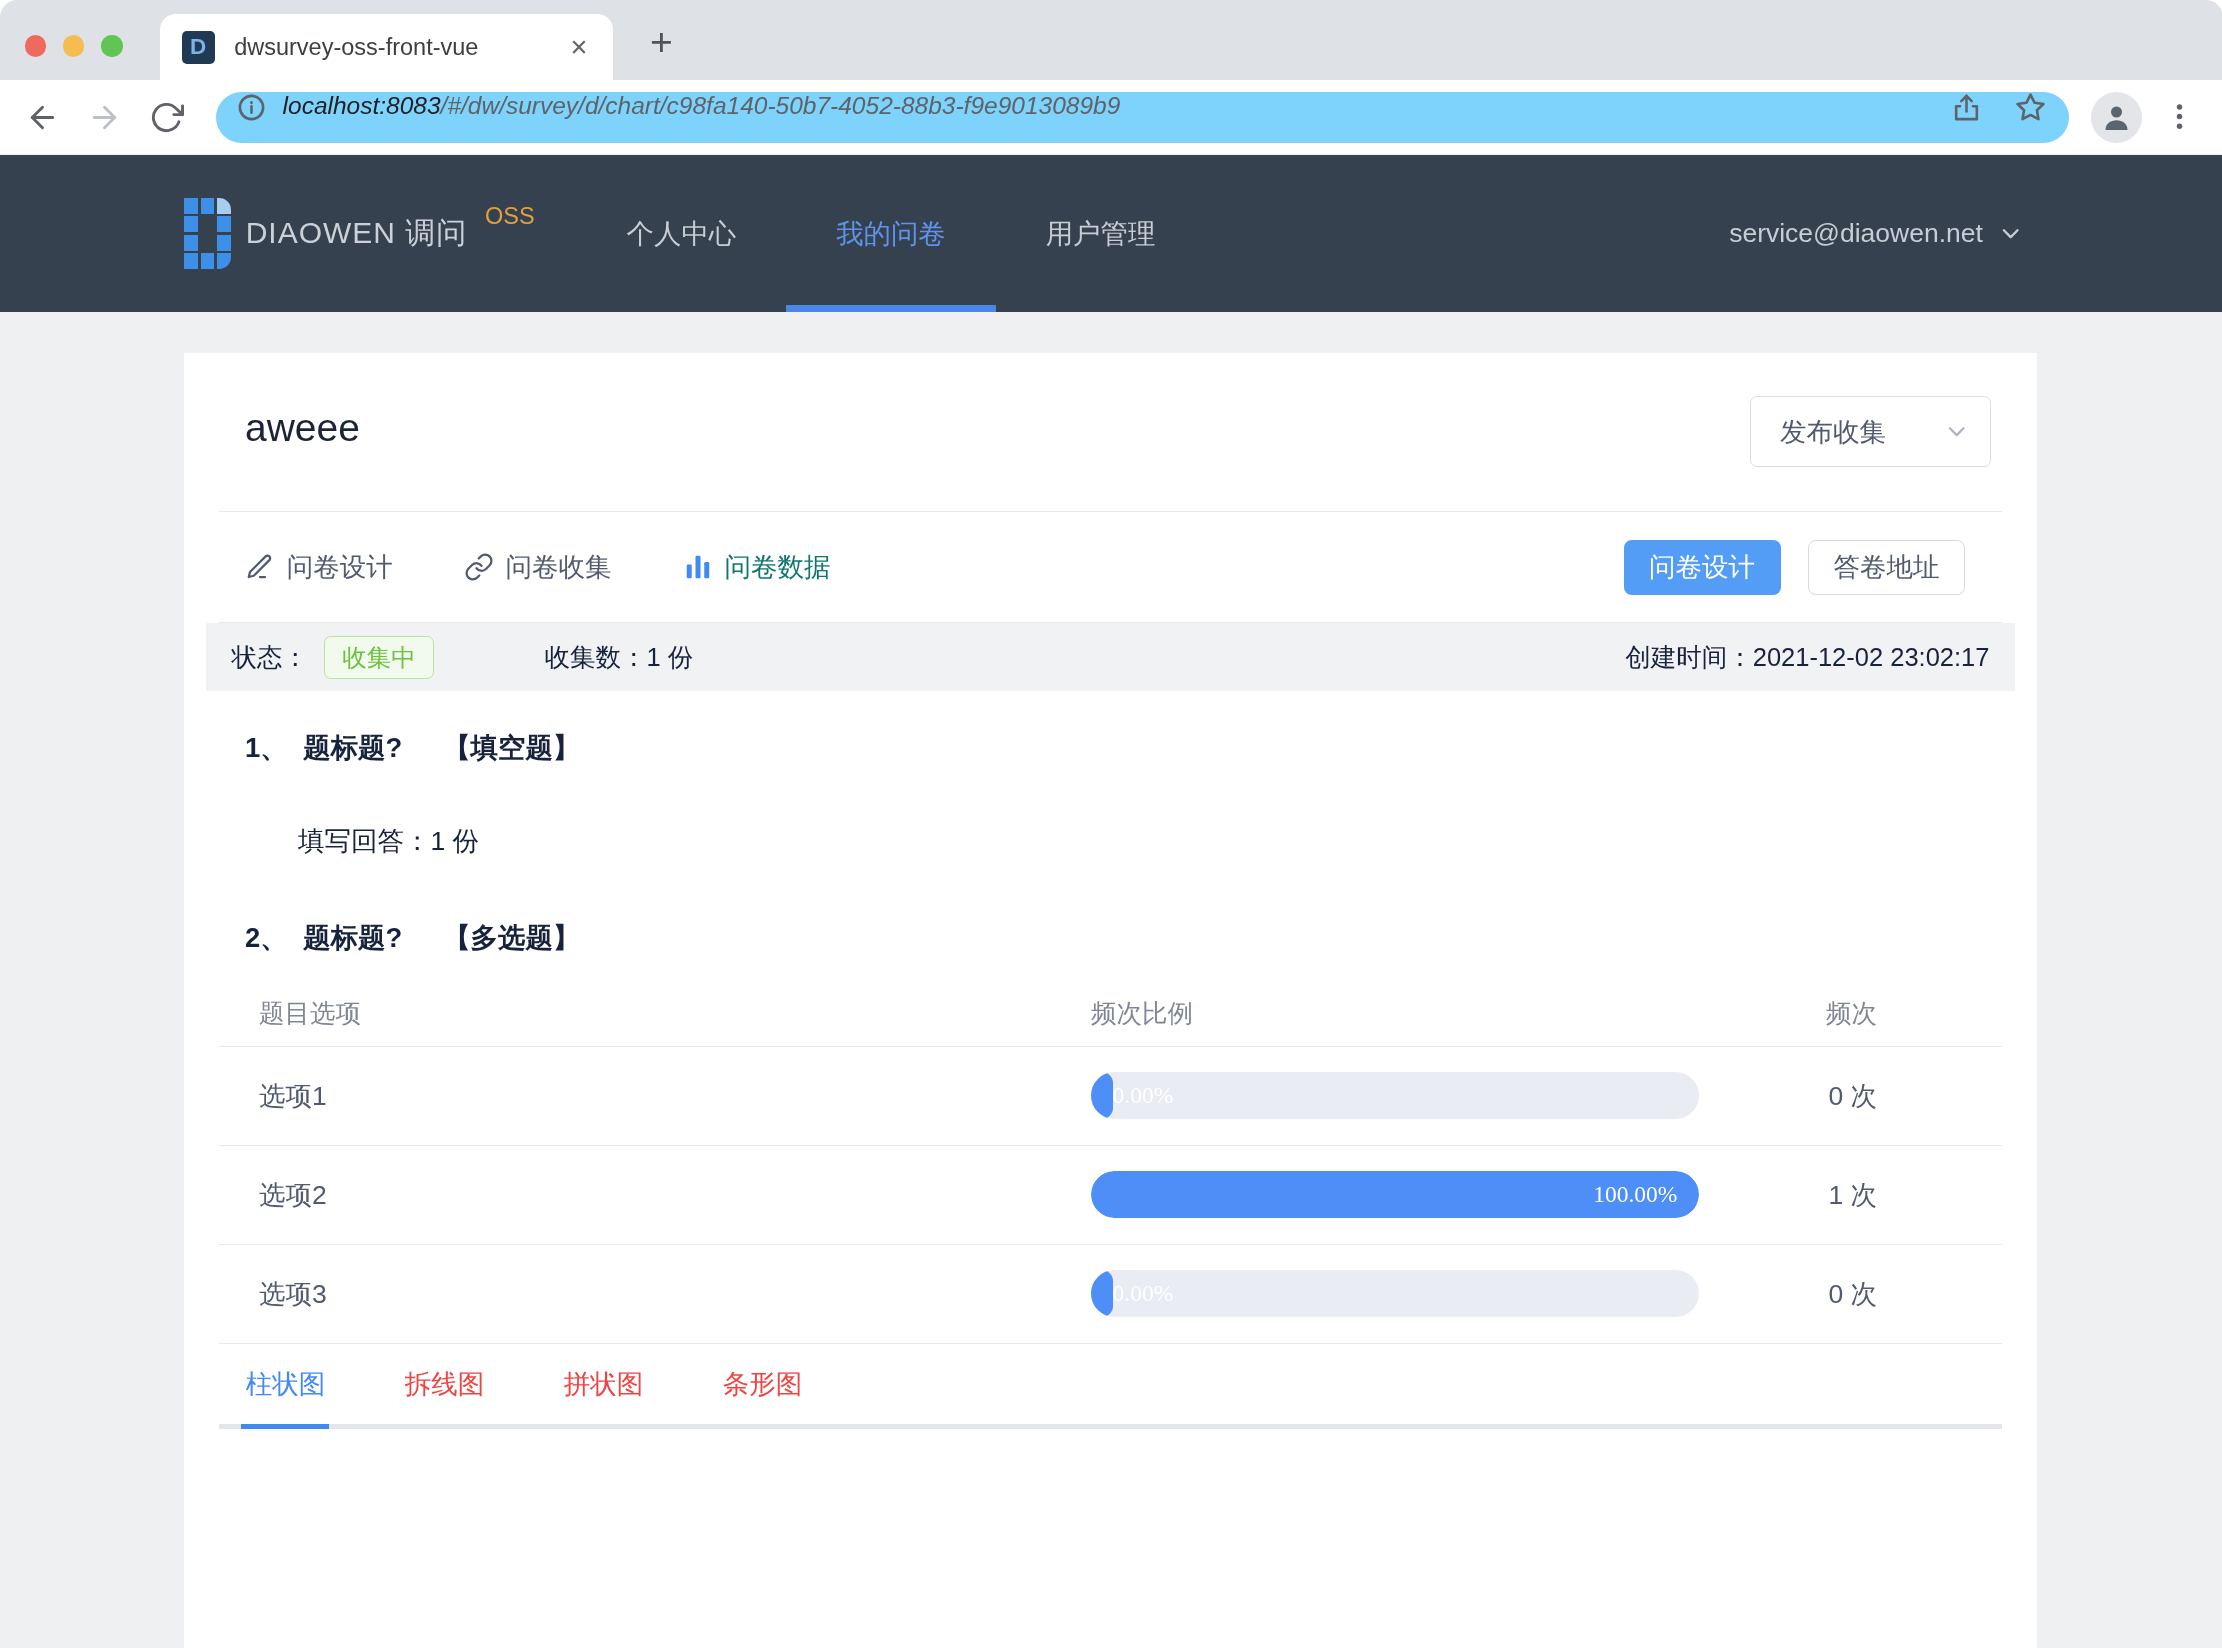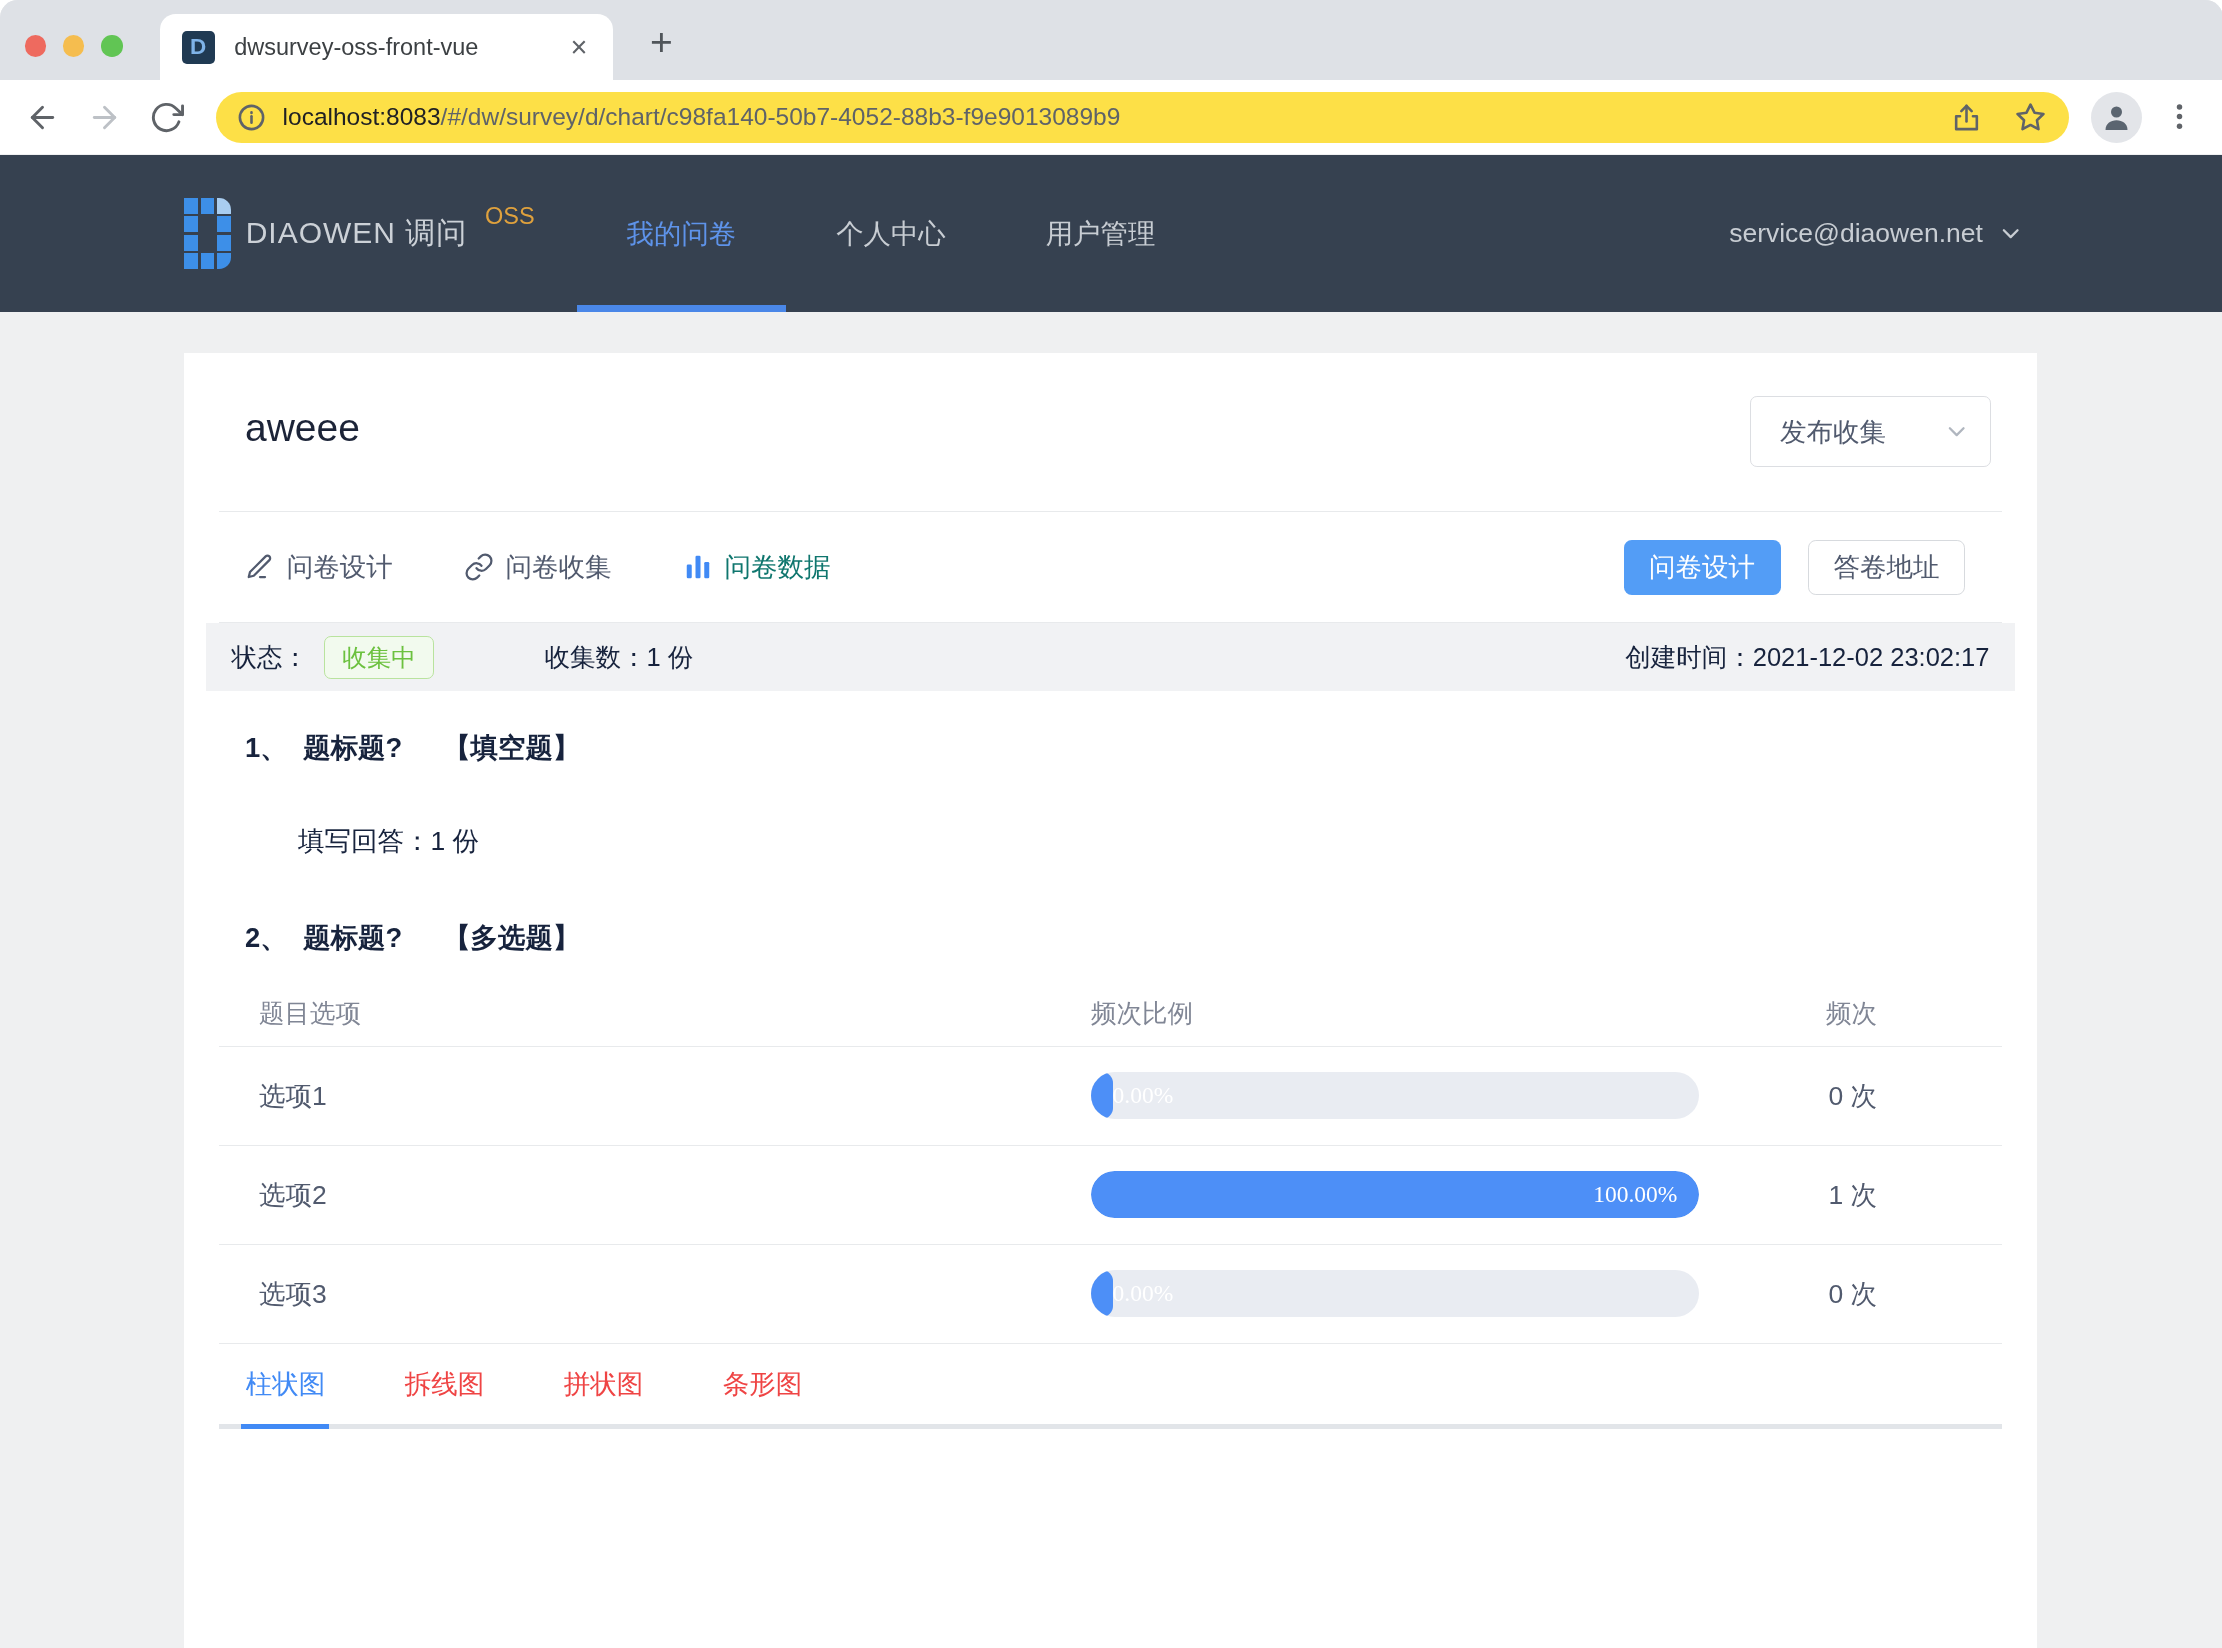--- a/index.html
+++ b/index.html
@@ -20,22 +20,22 @@
     font-weight:bold;font-size:22.5px;display:flex;align-items:center;justify-content:center;flex:none;}
   .tab-title{margin-left:19.6px;font-size:23.5px;color:#3c4043;flex:1;white-space:nowrap;overflow:hidden;}
   .tab-close{font-size:29px;color:#5f6368;padding:0 3.9px;cursor:default;}
   .newtab{position:absolute;left:639px;top:19.6px;width:45px;height:45px;display:flex;
     align-items:center;justify-content:center;font-size:39px;color:#50555a;font-weight:300;}
 
   .urlrow{position:absolute;top:80px;left:0;right:0;height:74px;background:#ffffff;
     display:flex;align-items:center;padding-left:24.5px;}
   .navic{width:35px;height:35px;flex:none;}
   .navic + .navic{margin-left:27.4px;}
-  .omnibox{margin-left:32px;width:1853px;height:51px;background:#fde047;border-radius:25.5px;
-    display:flex;align-items:center;padding:0 23.5px 0 19.6px;flex:none;}
+  .omnibox{margin-left:32px;width:1853px;height:51px;background:#7dd3fc;border-radius:25.5px;
+    display:flex;align-items:flex-start;padding:0 23.5px 0 19.6px;flex:none;font-style:italic;}
   .url-text{margin-left:15.7px;font-size:24.5px;flex:1;white-space:nowrap;overflow:hidden;}
   .url-host{color:#202124;}
   .url-path{color:#5f6368;}
   .box-ic{width:31px;height:31px;flex:none;}
   .star-ic{margin-left:33px;}
   .avatar{margin-left:21.6px;width:51px;height:51px;border-radius:50%;background:#e3e5e9;
     display:flex;align-items:center;justify-content:center;flex:none;}
   .dots{margin-left:21.6px;width:33px;height:35px;flex:none;}
 
   
@@ -205,22 +205,22 @@
         <i class="r2b"></i>
       <i class="r2"></i>
         <i class="r2b"></i>
       <i></i>
         <i></i>
         <i class="br"></i>
     </span>
     <span class="brand">DIAOWEN 调问</span>
     <span class="brand-badge">OSS</span>
     <div class="mainnav">
+      <div class="nav-item">个人中心</div>
       <div class="nav-item active">我的问卷</div>
-      <div class="nav-item">个人中心</div>
       <div class="nav-item">用户管理</div>
     </div>
     <div class="usermenu">
       <span>service@diaowen.net</span>
       <span class="chev">
         <svg viewBox="0 0 24 24" fill="none" stroke="#c8cdd3" stroke-width="2" stroke-linecap="round" stroke-linejoin="round">
             <path d="M6 9l6 6 6-6"></path>
           </svg>
       </span>
     </div>

